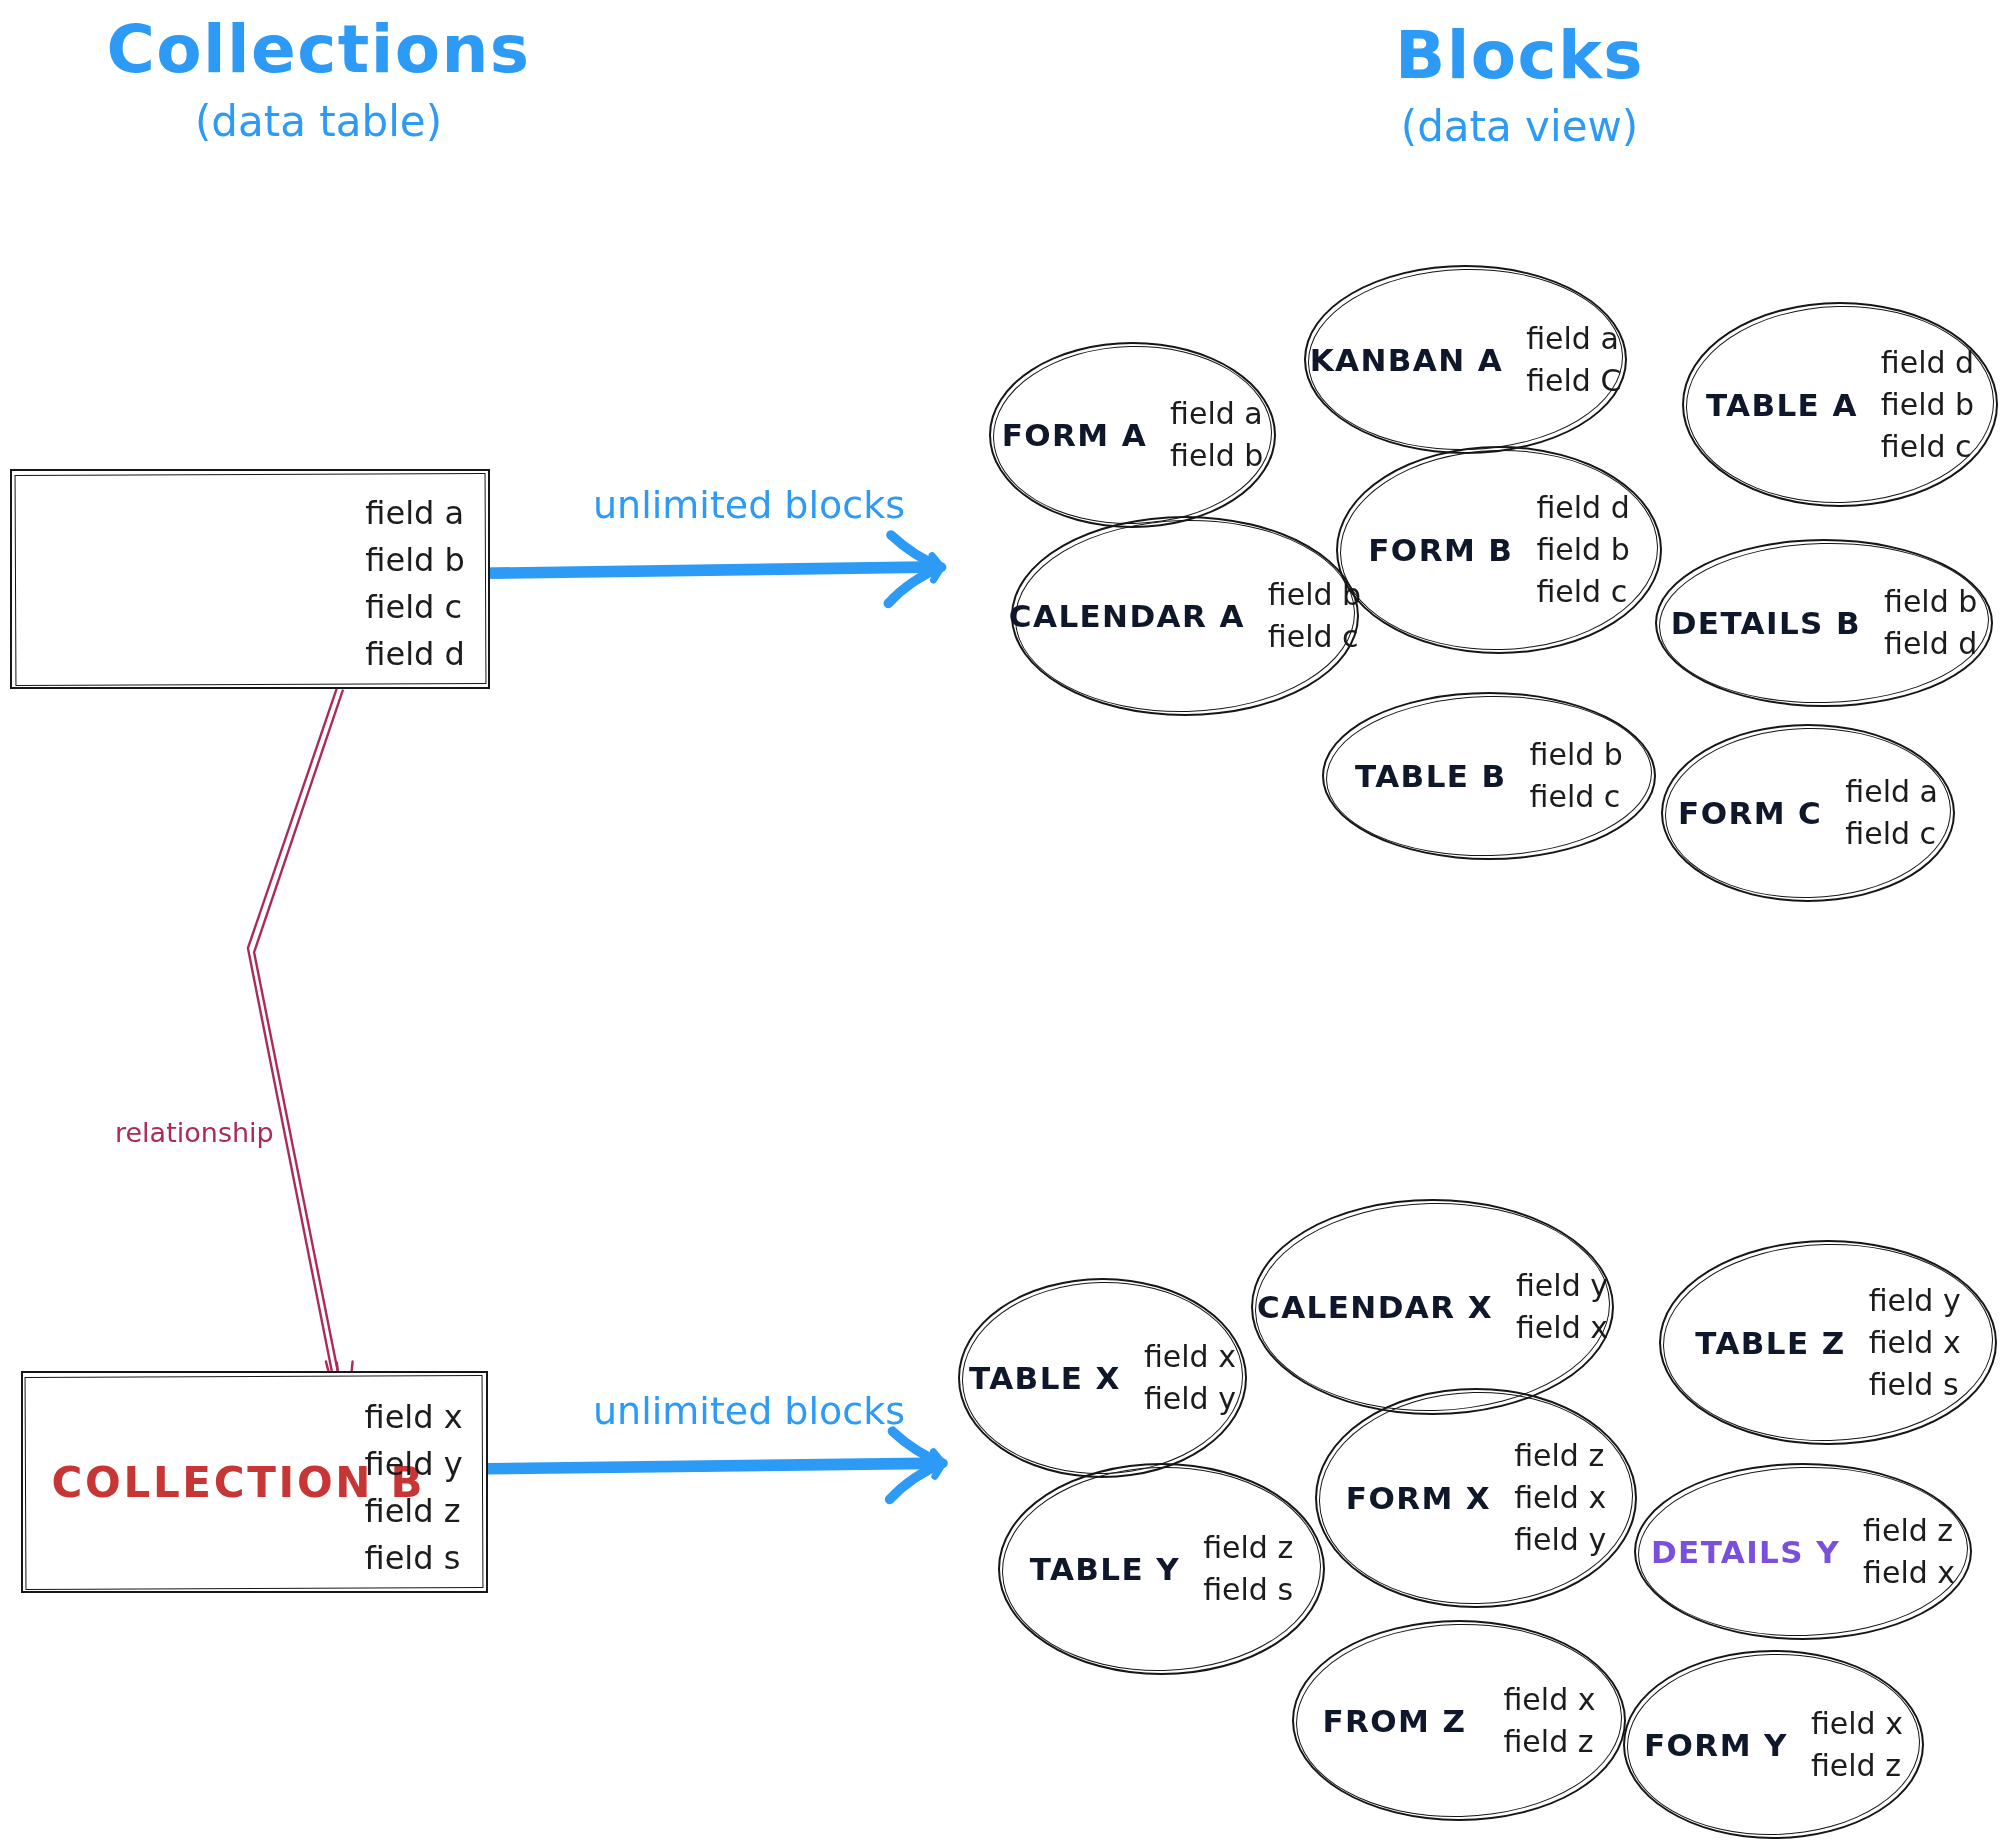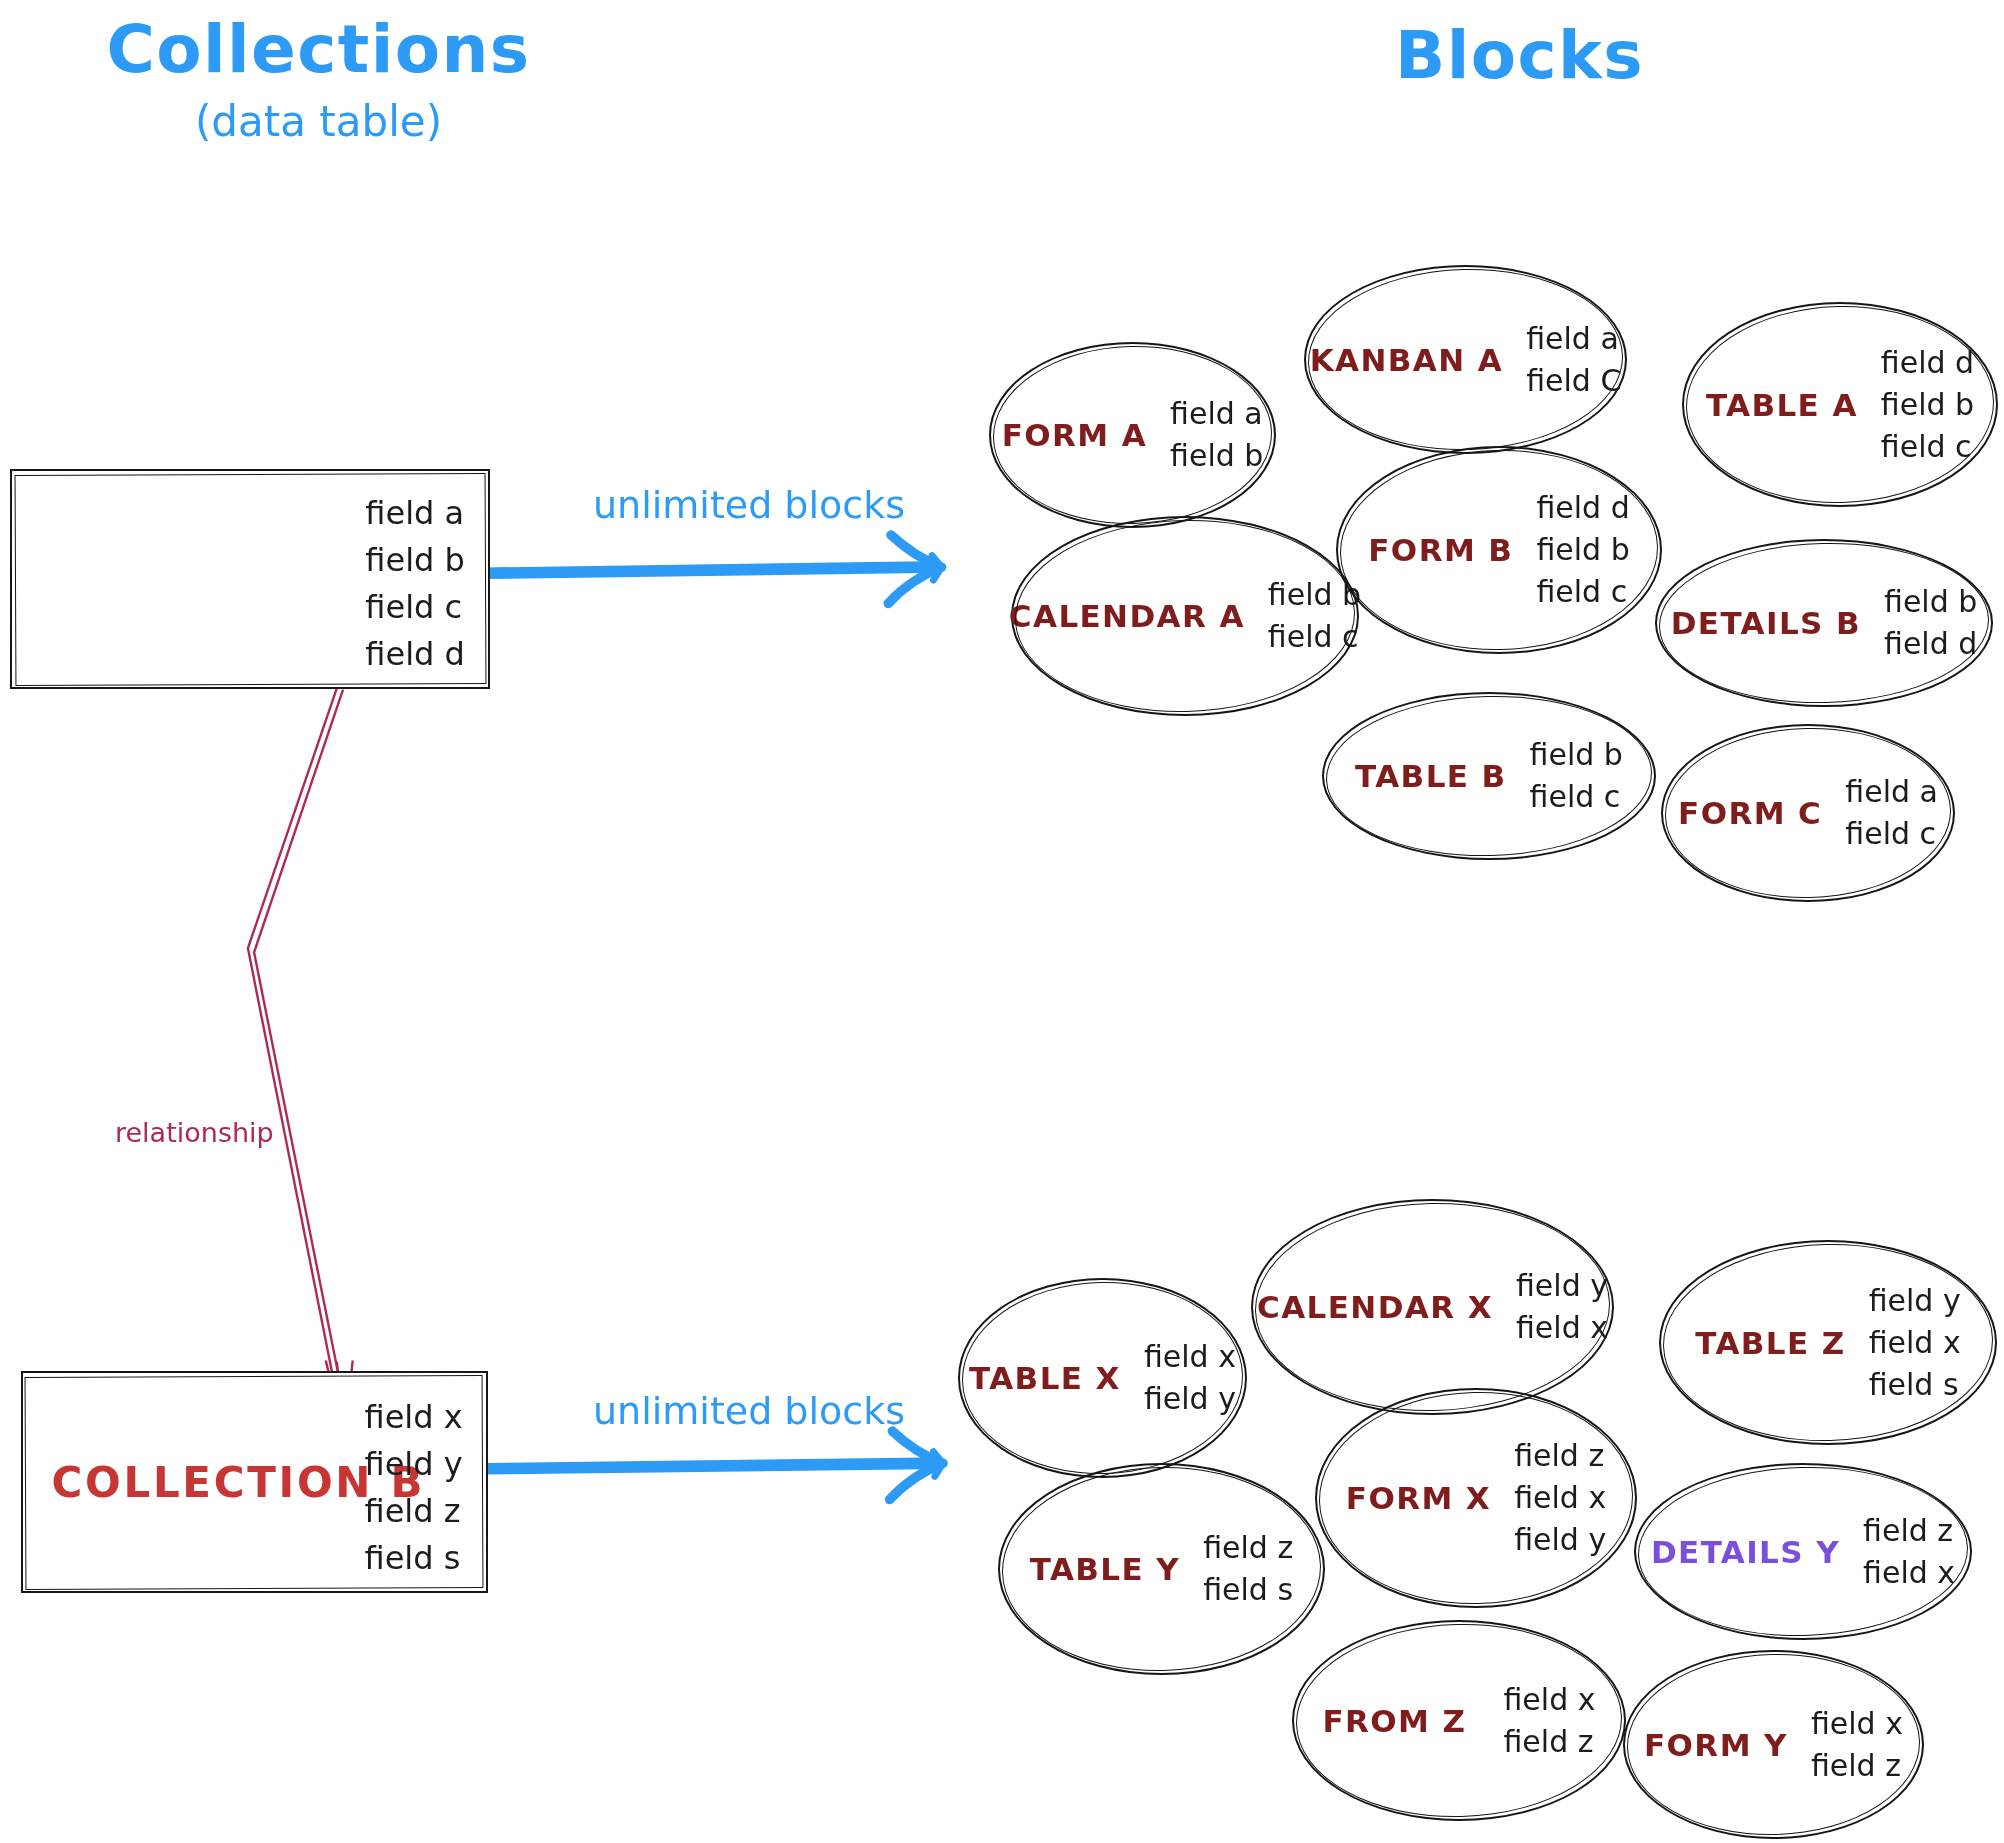--- a/index.html
+++ b/index.html
@@ -16,40 +16,41 @@
   .cbox::before{content:"";position:absolute;inset:2.7px;border:1.4px solid #161616;transform:rotate(-0.25deg);pointer-events:none;}
   .cname{position:absolute;left:29px;top:50%;transform:translateY(-50%);
          color:#c73535;font-size:42px;font-weight:600;letter-spacing:2.7px;white-space:nowrap;}
   .cfields{position:absolute;display:flex;flex-direction:column;}
   .cfields span{font-size:32px;line-height:47px;white-space:nowrap;}
   
   .ellipse{position:absolute;border:2.4px solid #161616;border-radius:50%;
            display:flex;align-items:center;justify-content:center;gap:23px;padding:0 18px;box-sizing:border-box;}
   .ellipse::before{content:"";position:absolute;inset:2.1px;border:1.4px solid #161616;border-radius:50%;
                    transform:rotate(-1.4deg);pointer-events:none;}
-  .blabel{color:#7f1d1d;font-size:31px;font-weight:600;letter-spacing:1.4px;white-space:nowrap;}
+  .blabel{color:#0f172a;font-size:31px;font-weight:600;letter-spacing:1.4px;white-space:nowrap;}
   .blabel.purple{color:#7a4fdc;}
   .bfields{display:flex;flex-direction:column;}
   .bfields span{font-size:30px;line-height:42px;white-space:nowrap;}
   
   .arrow-label{position:absolute;color:#2d9bf5;font-size:38px;font-weight:500;text-align:right;width:397px;}
   .rel-label{position:absolute;color:#ad2a57;font-size:27px;font-weight:500;}
   svg.overlay{position:absolute;left:0;top:0;pointer-events:none;}
 </style>
 </head>
 <body>
 
 <div id="canvas">
 
   <div class="col-header" style="left:79px;top:15px;width:479px;">
     <div class="col-title">Collections</div>
     <div class="col-sub">(data table)</div>
   </div>
   <div class="col-header" style="left:1280px;top:20.5px;width:479px;">
     <div class="col-title">Blocks</div>
+    <div class="col-sub">(data view)</div>
   </div>
 
   <svg class="overlay" width="2005" height="1843" viewBox="0 0 2930 2694">
 
     <path d="M706 838 L1352 829" stroke="#2d9bf5" stroke-width="17" stroke-linecap="round" fill="none"></path>
     <path d="M1302 782 C1330 808 1352 820 1376 829 C1348 840 1322 856 1298 882" stroke="#2d9bf5" stroke-width="14" stroke-linecap="round" stroke-linejoin="round" fill="none"></path>
     <path d="M1376 829 L1362 812 M1376 829 L1364 848" stroke="#2d9bf5" stroke-width="10" stroke-linecap="round" fill="none"></path>
 
     <path d="M708 2147 L1354 2139" stroke="#2d9bf5" stroke-width="17" stroke-linecap="round" fill="none"></path>
     <path d="M1304 2092 C1332 2118 1354 2130 1378 2139 C1350 2150 1324 2166 1300 2192" stroke="#2d9bf5" stroke-width="14" stroke-linecap="round" stroke-linejoin="round" fill="none"></path>

